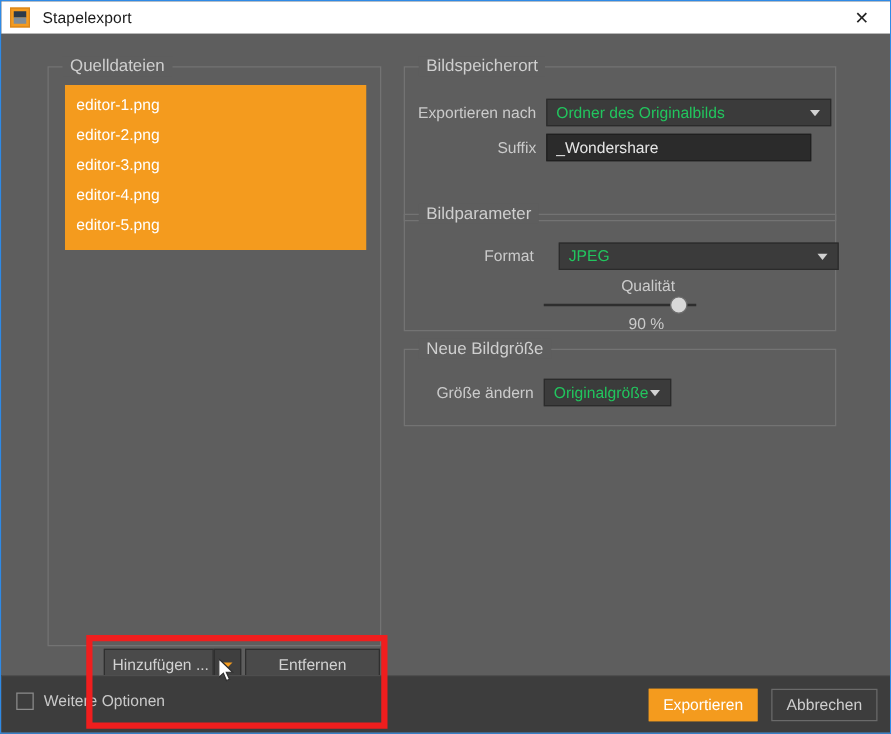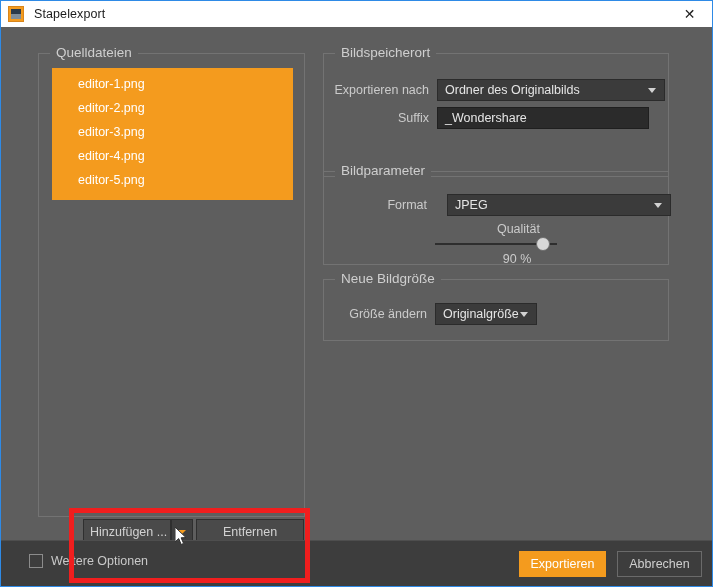--- a/index.html
+++ b/index.html
@@ -113,21 +113,21 @@
     width: 241px;
     height: 132px;
     background: #f49b1e;
     box-sizing: border-box;
     padding: 4px 0 0 0;
     overflow: hidden;
   }
   .filelist .file-item {
     height: 24px;
     line-height: 24px;
-    padding-left: 26px;
+    padding-left: 9px;
     color: #ffffff;
     font-size: 12.5px;
     white-space: nowrap;
   }
 
   
   .row {
     position: absolute;
     display: flex;
     align-items: center;
@@ -139,21 +139,21 @@
     white-space: nowrap;
   }
   .combo {
     background: #3b3b3b;
     border: 1px solid #2b2b2b;
     box-sizing: border-box;
     height: 22px;
     display: flex;
     align-items: center;
     position: relative;
-    color: #e5e5e5;
+    color: #22c55e;
     font-size: 12.5px;
     padding-left: 7px;
   }
   .combo .caret {
     position: absolute;
     right: 8px;
     top: 50%;
     margin-top: -2px;
     width: 0; height: 0;
     border-left: 4.5px solid transparent;
@@ -344,21 +344,21 @@
   
   .footer {
     position: absolute;
     left: 0; right: 0; bottom: 0;
     height: 45px;
     background: #3d3d3d;
     border-top: 1px solid #4e4e4e;
   }
   .checkbox-row {
     position: absolute;
-    left: 28px;
+    left: 12px;
     top: 13px;
     display: flex;
     align-items: flex-end;
   }
   .checkbox {
     width: 14px;
     height: 14px;
     border: 1px solid #8c8c8c;
     background: #3d3d3d;
     box-sizing: border-box;

